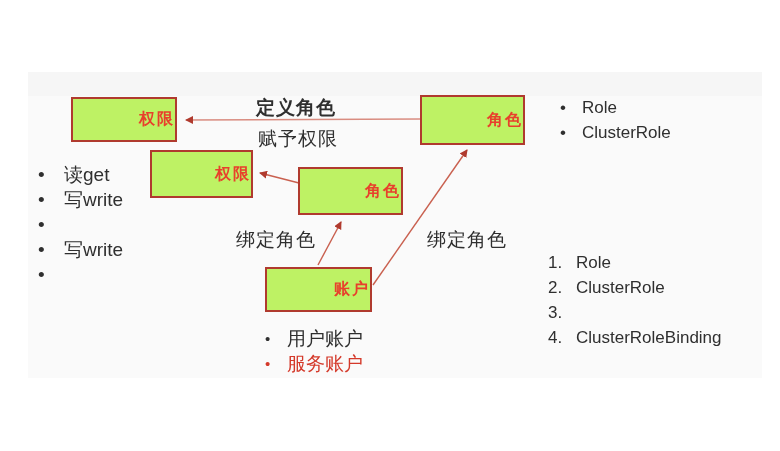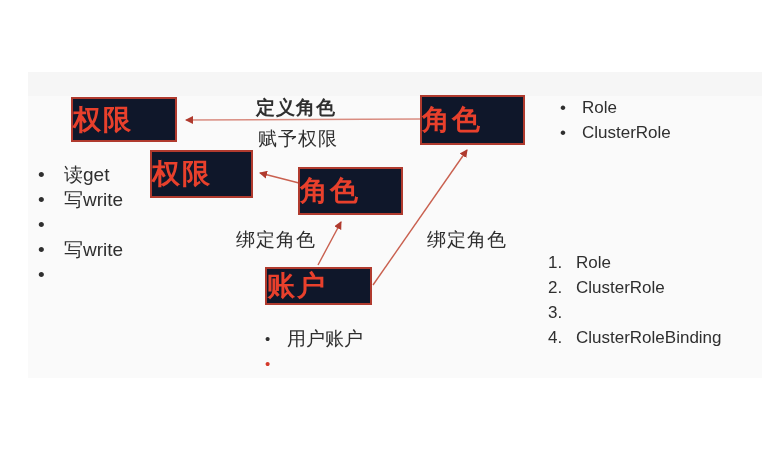--- a/index.html
+++ b/index.html
@@ -19,24 +19,24 @@
   }
   .slide-bg{
     position:absolute;left:28px;top:72px;width:734px;height:306px;
     background:var(--slide-bg);
   }
   .slide-bg .band{
     position:absolute;left:0;top:0;width:100%;height:24px;background:#f6f6f6;
   }
   svg.edges{position:absolute;left:0;top:0;width:780px;height:451px;}
   .node{
-    position:absolute;background:#0f172a;
+    position:absolute;background:#bef264;
     border:2.5px solid var(--box-border);
-    display:flex;align-items:center;justify-content:flex-start;
-    font-size:28px;font-weight:bold;color:var(--box-text);
+    display:flex;align-items:center;justify-content:flex-end;
+    font-size:16px;font-weight:bold;color:var(--box-text);
     letter-spacing:2px;
     box-sizing:border-box;
   }
   .edge-label{
     position:absolute;font-size:19px;color:var(--text);
     letter-spacing:1px;white-space:nowrap;
   }
   .list{position:absolute;}
   .list .row{display:flex;align-items:center;height:25px;white-space:nowrap;}
   .list .bullet{width:22px;text-align:left;font-size:17px;color:var(--text);}
@@ -73,21 +73,21 @@
 </div>
 <div class="node" style="left:150px;top:150px;width:103px;height:48px;">
   <span>权限</span>
 </div>
 <div class="node" style="left:298px;top:167px;width:105px;height:48px;">
   <span>角色</span>
 </div>
 <div class="node" style="left:420px;top:95px;width:105px;height:50px;">
   <span>角色</span>
 </div>
-<div class="node" style="left:265px;top:267px;width:107px;height:38px;">
+<div class="node" style="left:265px;top:267px;width:107px;height:45px;">
   <span>账户</span>
 </div>
 
 <div class="edge-label" style="left:256px;top:95px;font-weight:bold;">定义角色</div>
 <div class="edge-label" style="left:258px;top:126px;">赋予权限</div>
 <div class="edge-label" style="left:236px;top:227px;">绑定角色</div>
 <div class="edge-label" style="left:427px;top:227px;">绑定角色</div>
 
 <div class="list verbs">
   <div class="row">
@@ -139,14 +139,15 @@
     </div>
 </div>
 
 <div class="list accounts">
   <div class="row">
       <span class="bullet">•</span>
       <span>用户账户</span>
     </div>
   <div class="row red">
       <span class="bullet">•</span>
+      <span>服务账户</span>
     </div>
 </div>
 
 </body></html>

